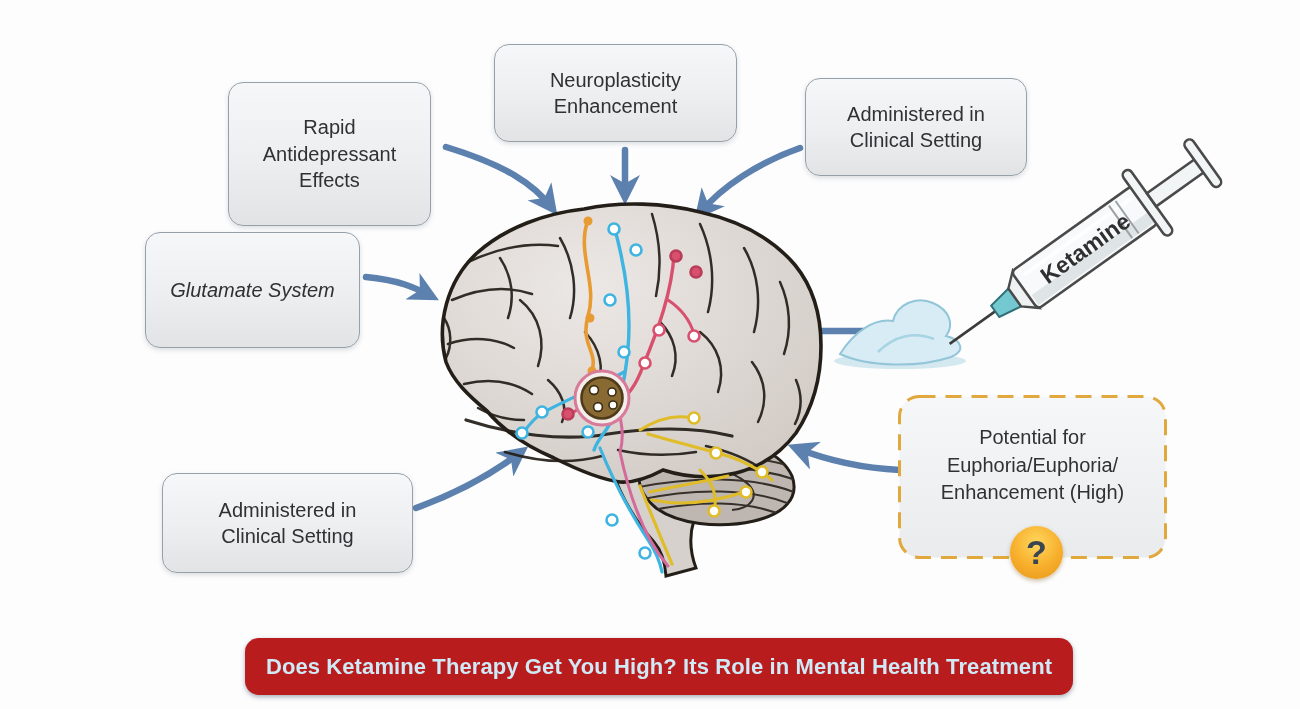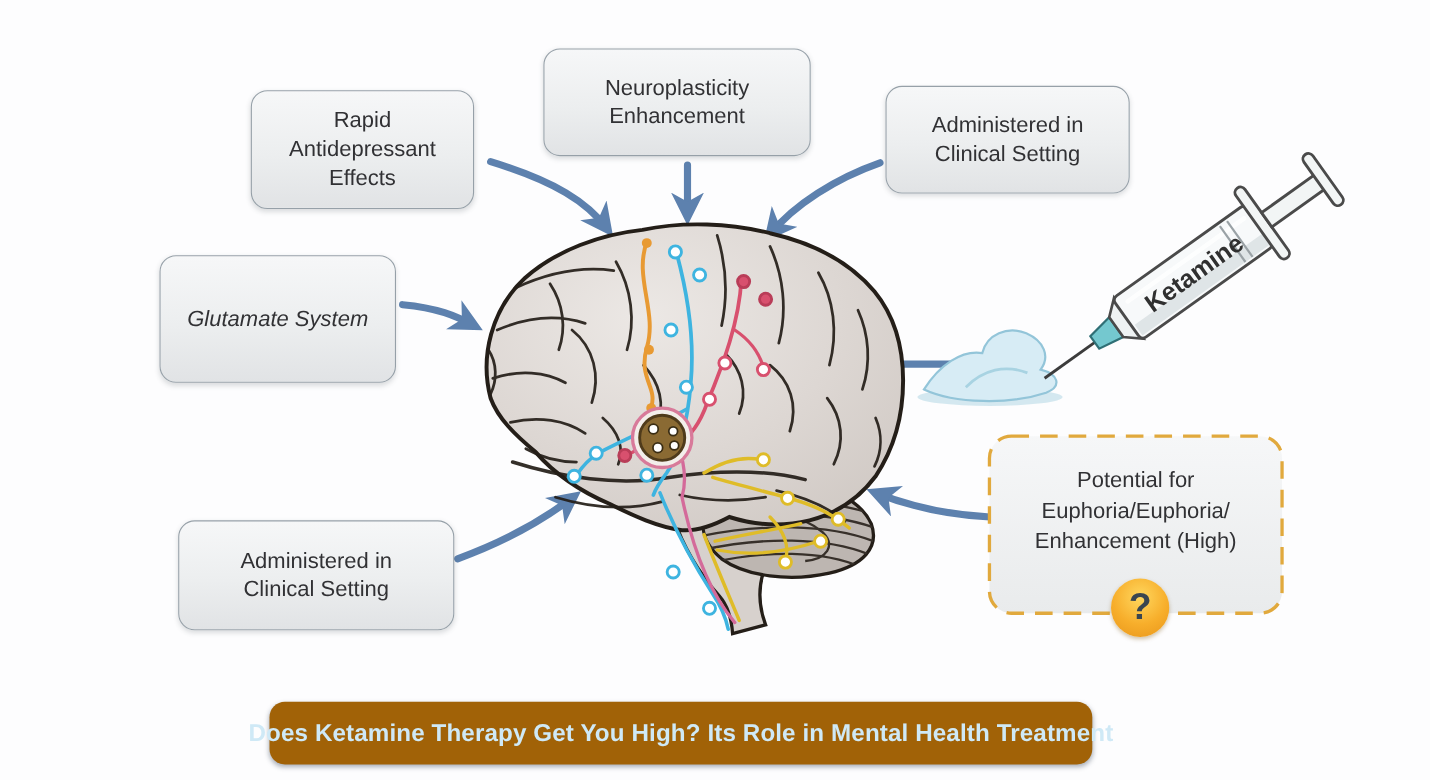--- a/index.html
+++ b/index.html
@@ -24,22 +24,22 @@
     white-space:pre-line;padding:0 10px 22px 10px;
   }
   #question-badge{
     position:absolute;left:1010px;top:526px;width:53px;height:53px;border-radius:50%;
     background:radial-gradient(circle at 50% 32%,#ffd75e 0%,#f7ae2b 55%,#e8951a 100%);
     box-shadow:0 2px 4px rgba(120,80,0,.35);
     display:flex;align-items:center;justify-content:center;
     color:#3a4650;font-size:34px;font-weight:700;
   }
   #title-banner{
-    position:absolute;left:245px;top:638px;width:748px;height:57px;box-sizing:border-box;
-    background:#a16207;border-radius:14px;box-shadow:0 2px 5px rgba(40,55,75,.4);
+    position:absolute;left:245px;top:638px;width:828px;height:57px;box-sizing:border-box;
+    background:#b91c1c;border-radius:14px;box-shadow:0 2px 5px rgba(40,55,75,.4);
     display:flex;align-items:center;justify-content:center;
     color:#cfe9f6;font-size:22px;font-weight:600;letter-spacing:.1px;white-space:nowrap;
   }
 </style>
 </head>
 <body>
 
 <div id="stage">
 
   <svg id="diagram-svg" viewBox="0 0 1300 709">
@@ -188,21 +188,21 @@
       <line x1="104" y1="-13" x2="234" y2="-13" stroke="#ffffff" stroke-width="4" stroke-linecap="round" opacity="0.85"></line>
       <line x1="212" y1="-20" x2="212" y2="20" stroke="#9aa2a6" stroke-width="2"></line>
       <line x1="220" y1="-20" x2="220" y2="20" stroke="#9aa2a6" stroke-width="2"></line>
       <rect x="240" y="-39" width="10" height="78" rx="5" fill="#f2f5f5" stroke="#4a4a4a" stroke-width="2.6"></rect>
       <rect x="250" y="-8" width="60" height="16" fill="#f2f5f5" stroke="#4a4a4a" stroke-width="2.6"></rect>
       <rect x="308" y="-28" width="10" height="56" rx="5" fill="#f2f5f5" stroke="#4a4a4a" stroke-width="2.6"></rect>
       <text x="168" y="9" text-anchor="middle" font-size="23" font-weight="600" fill="#303030" font-family="Liberation Sans, sans-serif">Ketamine</text>
     </g>
   </svg>
 
-  <div class="label-box" style="left:228px;top:82px;width:203px;height:108px;">
+  <div class="label-box" style="left:228px;top:82px;width:203px;height:144px;">
     <span>Rapid
 Antidepressant
 Effects</span>
   </div>
 
   <div class="label-box" style="left:494px;top:44px;width:243px;height:98px;">
     <span>Neuroplasticity
 Enhancement</span>
   </div>
 

